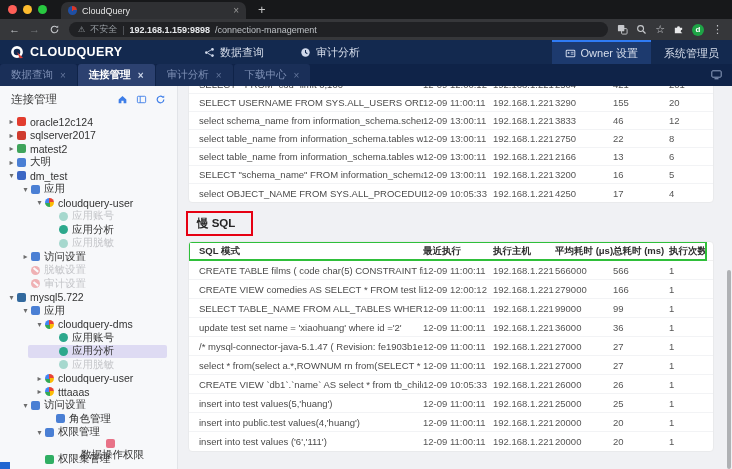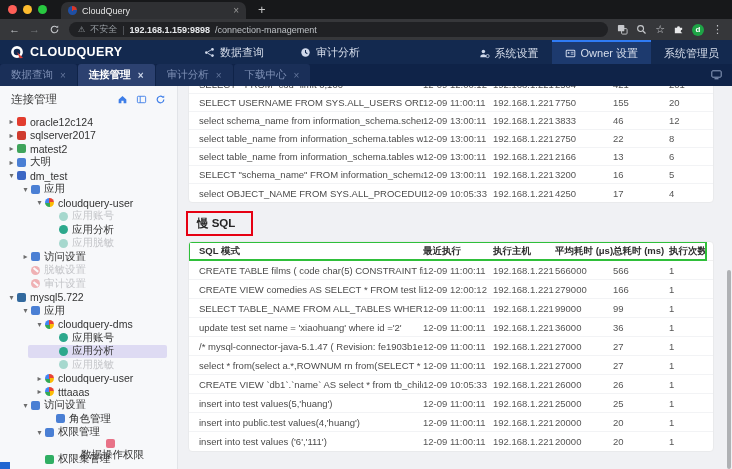--- a/index.html
+++ b/index.html
@@ -187,30 +187,20 @@
           <span class="svg-ic">
             <svg viewBox="0 0 12 12" width="11" height="11">
               <circle cx="6" cy="6" r="4.6" fill="#cfd8ea"></circle>
               <path d="M6 3.2V6l2 1.4" stroke="#13294f" stroke-width="1.1" fill="none"></path>
             </svg>
           </span>
           <span>审计分析</span>
         </div>
       </div>
     <div class="hright">
-        <div class="hright-item">
-          <span class="svg-ic">
-            <svg viewBox="0 0 12 12" width="11" height="11">
-              <circle cx="4.8" cy="3.9" r="1.9" fill="#cfd8ea"></circle>
-              <path d="M1.4 10c0-2 1.5-3.1 3.4-3.1S8.2 8 8.2 10z" fill="#cfd8ea"></path>
-              <circle cx="9.4" cy="8.8" r="1.7" fill="#13294f" stroke="#cfd8ea" stroke-width="0.9"></circle>
-            </svg>
-          </span>
-          <span>系统设置</span>
-        </div>
         <div class="hright-item active">
           <span class="svg-ic">
             <svg viewBox="0 0 12 12" width="11" height="11">
               <rect x="1.3" y="2.4" width="9.4" height="7.2" rx="1" fill="none" stroke="#cfd8ea" stroke-width="1.1"></rect>
               <circle cx="3.9" cy="5.4" r="1" fill="#cfd8ea"></circle>
               <path d="M6.3 4.7h3.1M6.3 6.7h3.1" stroke="#cfd8ea" stroke-width="0.9"></path>
             </svg>
           </span>
           <span>Owner 设置</span>
         </div>
@@ -412,21 +402,21 @@
             <span class="tcell c-time">12-09 12:00:12</span>
             <span class="tcell c-host">192.168.1.221</span>
             <span class="tcell c-avg">2504</span>
             <span class="tcell c-total">421</span>
             <span class="tcell c-count">201</span>
           </div>
           <div class="trow">
             <span class="tcell c-sql">SELECT USERNAME FROM SYS.ALL_USERS ORDER BY USERNA...</span>
             <span class="tcell c-time">12-09 11:00:11</span>
             <span class="tcell c-host">192.168.1.221</span>
-            <span class="tcell c-avg">7750</span>
+            <span class="tcell c-avg">3290</span>
             <span class="tcell c-total">155</span>
             <span class="tcell c-count">20</span>
           </div>
           <div class="trow">
             <span class="tcell c-sql">select schema_name from information_schema.schemata where sc...</span>
             <span class="tcell c-time">12-09 13:00:11</span>
             <span class="tcell c-host">192.168.1.221</span>
             <span class="tcell c-avg">3833</span>
             <span class="tcell c-total">46</span>
             <span class="tcell c-count">12</span>

